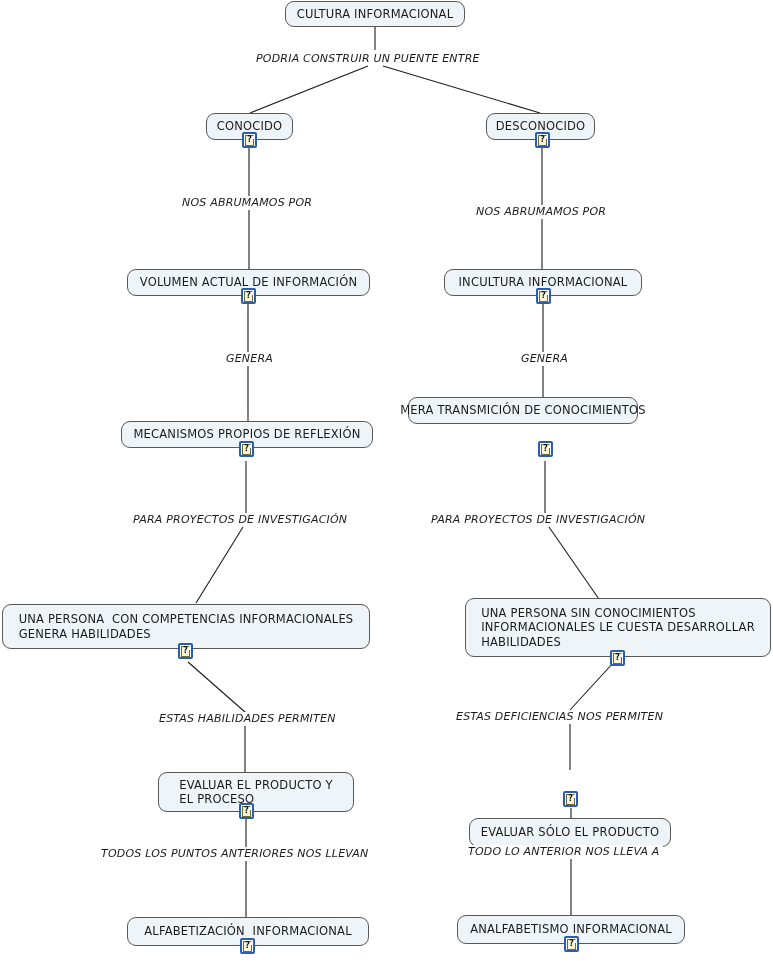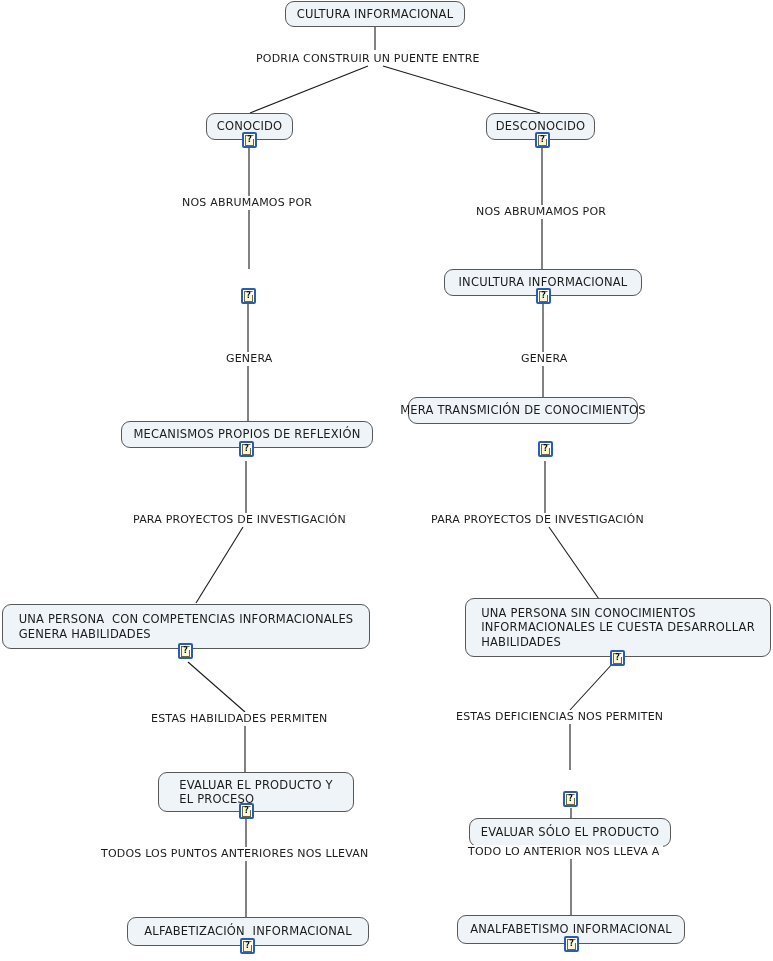--- a/index.html
+++ b/index.html
@@ -79,20 +79,21 @@
   }
   .link-label{
     position:absolute;
     font-size:11px;
     letter-spacing:.2px;
     color:#1b1b1b;
     white-space:pre;
     background:#ffffff;
     padding:0 3px;
     z-index:3;
+    font-style:italic;
   }
 </style>
 </head>
 <body>
 
 <div id="canvas">
 
   <svg id="links" viewBox="0 0 773 961" width="773" height="961">
     <g stroke="#1b1b1b" stroke-width="1.1" fill="none" shape-rendering="geometricPrecision">
 
@@ -140,21 +141,21 @@
   <div class="link-label" style="left:473px;top:205px;">NOS ABRUMAMOS POR</div>
 
   <div class="link-label" style="left:223px;top:352px;">GENERA</div>
 
   <div class="link-label" style="left:518px;top:352px;">GENERA</div>
 
   <div class="link-label" style="left:130px;top:513px;">PARA PROYECTOS DE INVESTIGACIÓN</div>
 
   <div class="link-label" style="left:428px;top:513px;">PARA PROYECTOS DE INVESTIGACIÓN</div>
 
-  <div class="link-label" style="left:148px;top:712px;text-align:center;">ESTAS HABILIDADES PERMITEN</div>
+  <div class="link-label" style="left:156px;top:712px;text-align:center;">ESTAS HABILIDADES PERMITEN</div>
 
   <div class="link-label" style="left:453px;top:710px;">ESTAS DEFICIENCIAS NOS PERMITEN</div>
 
   <div class="link-label" style="left:98px;top:847px;">TODOS LOS PUNTOS ANTERIORES NOS LLEVAN</div>
 
   <div class="link-label" style="left:465px;top:845px;">TODO LO ANTERIOR NOS LLEVA A</div>
 
   <div class="node" style="left:285px;top:1px;width:180px;height:26px;">
     <span class="node-text">CULTURA INFORMACIONAL</span>
   </div>
@@ -170,20 +171,23 @@
 
   <div class="node" style="left:486px;top:113px;width:109px;height:27px;">
     <span class="node-text">DESCONOCIDO</span>
   </div>
   <div class="badge" style="left:535px;top:132px;">
     <span class="sheet">
       <span class="qm">?</span>
     </span>
   </div>
 
+  <div class="node" style="left:127px;top:269px;width:243px;height:27px;">
+    <span class="node-text">VOLUMEN ACTUAL DE INFORMACIÓN</span>
+  </div>
   <div class="badge" style="left:241px;top:288px;">
     <span class="sheet">
       <span class="qm">?</span>
     </span>
   </div>
 
   <div class="node" style="left:444px;top:269px;width:198px;height:27px;">
     <span class="node-text">INCULTURA INFORMACIONAL</span>
   </div>
   <div class="badge" style="left:536px;top:288px;">

